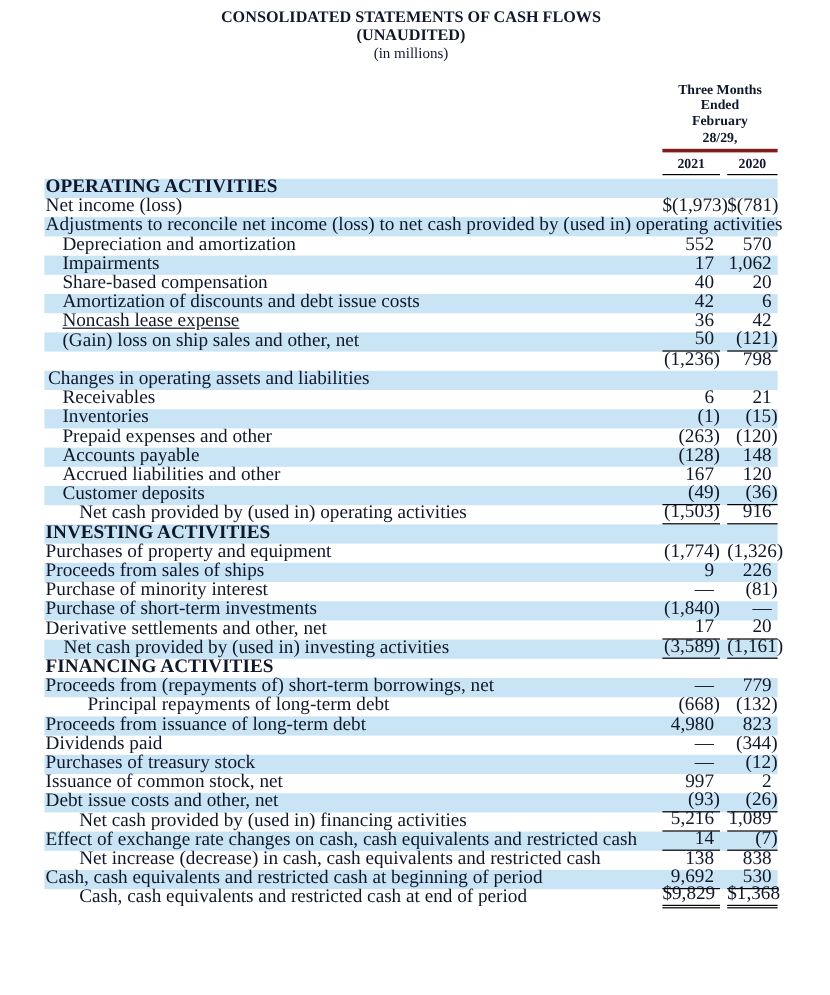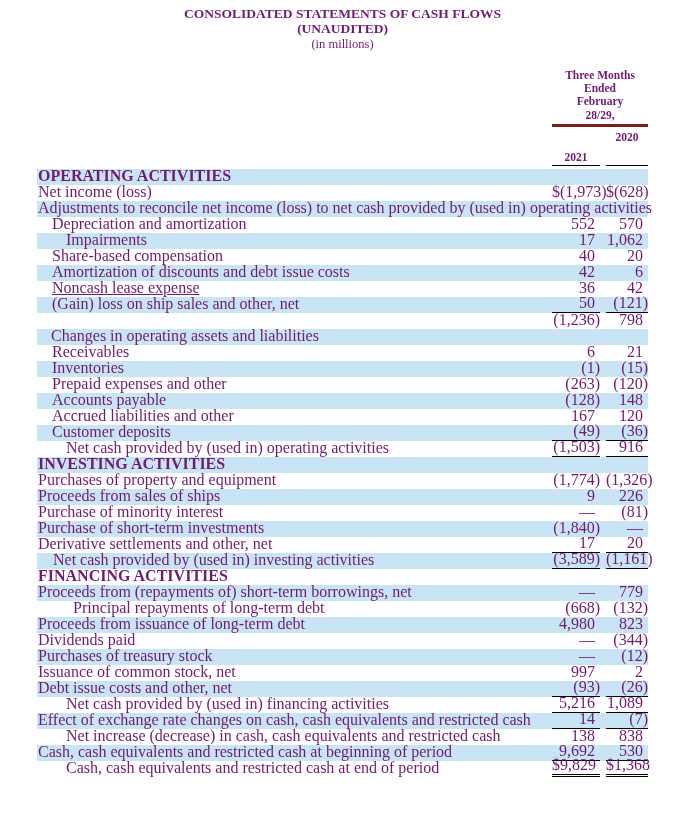--- a/index.html
+++ b/index.html
@@ -33,21 +33,21 @@
     padding-bottom: 2px;
   }
   .years-row { display: flex; justify-content: flex-end; margin-top: 2px; }
   .ycell {
     font-weight: bold;
     font-size: 11.5px;
     text-align: center;
     line-height: 16px;
     border-bottom: 1px solid #000;
   }
-  .w1 { width: 48px; margin-top: 20px; }
+  .w1 { width: 48px; }
   .w2 { width: 42px; margin-left: 6px; }
 
   
   .tbody { margin-top: 3px; }
   .row {
     display: flex;
     height: 16px;
     align-items: flex-end;
     font-size: 16px;
     line-height: 17.4px;
@@ -62,21 +62,21 @@
   .cell { display: flex; align-items: center; }
   .cell .num { margin-left: auto; white-space: nowrap; }
   .cell .num.pos { padding-right: 5px; }
   .cell .cur { white-space: nowrap; }
   .cell.rule-single { border-bottom: 1px solid #000; }
   .cell.rule-double { border-bottom: 3px double #000; }
 </style>
 </head>
 <body>
 
-<div class="page" style="--row-highlight: #c8e4f5; color: #701a75;">
+<div class="page" style="--row-highlight: #c8e4f5; color: #0f172a;">
   <div class="content">
 
     <div class="title-block">
       <div class="title-line">CONSOLIDATED STATEMENTS OF CASH FLOWS</div>
       <div class="title-line">(UNAUDITED)</div>
       <div class="units-line">(in millions)</div>
     </div>
 
     <div class="period-row">
       <div class="period">Three Months
@@ -101,21 +101,21 @@
           </div>
         </div>
         <div class="row">
           <div class="label" style="padding-left: 1px;">Net income (loss)</div>
           <div class="cell w1">
             <span class="cur">$</span>
             <span class="num">(1,973)</span>
           </div>
           <div class="cell w2">
             <span class="cur">$</span>
-            <span class="num">(628)</span>
+            <span class="num">(781)</span>
           </div>
         </div>
         <div class="row hl">
           <div class="label" style="padding-left: 1px;">Adjustments to reconcile net income (loss) to net cash provided by (used in) operating activities</div>
           <div class="cell w1">
             <span class="num"></span>
           </div>
           <div class="cell w2">
             <span class="num"></span>
           </div>
@@ -123,21 +123,21 @@
         <div class="row">
           <div class="label" style="padding-left: 15px;">Depreciation and amortization</div>
           <div class="cell w1">
             <span class="num pos">552</span>
           </div>
           <div class="cell w2">
             <span class="num pos">570</span>
           </div>
         </div>
         <div class="row hl">
-          <div class="label" style="padding-left: 29px;">Impairments</div>
+          <div class="label" style="padding-left: 15px;">Impairments</div>
           <div class="cell w1">
             <span class="num pos">17</span>
           </div>
           <div class="cell w2">
             <span class="num pos">1,062</span>
           </div>
         </div>
         <div class="row">
           <div class="label" style="padding-left: 15px;">Share-based compensation</div>
           <div class="cell w1">
@@ -177,21 +177,21 @@
         <div class="row">
           <div class="label" style="padding-left: 1px;"></div>
           <div class="cell w1">
             <span class="num">(1,236)</span>
           </div>
           <div class="cell w2">
             <span class="num pos">798</span>
           </div>
         </div>
         <div class="row hl">
-          <div class="label" style="padding-left: 14px;">Changes in operating assets and liabilities</div>
+          <div class="label" style="padding-left: 3px;">Changes in operating assets and liabilities</div>
           <div class="cell w1">
             <span class="num"></span>
           </div>
           <div class="cell w2">
             <span class="num"></span>
           </div>
         </div>
         <div class="row">
           <div class="label" style="padding-left: 15px;">Receivables</div>
           <div class="cell w1">

